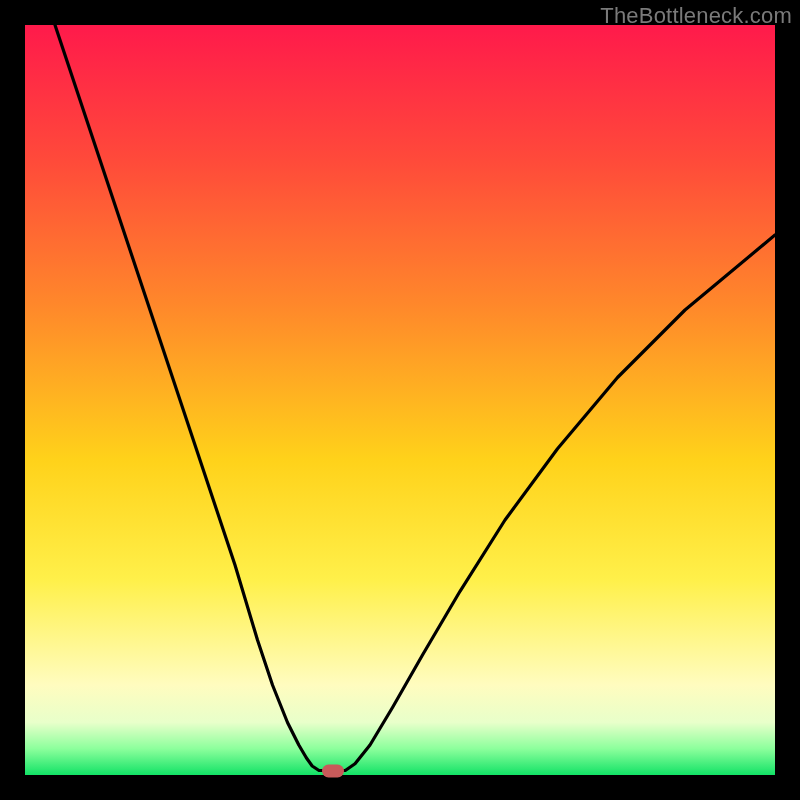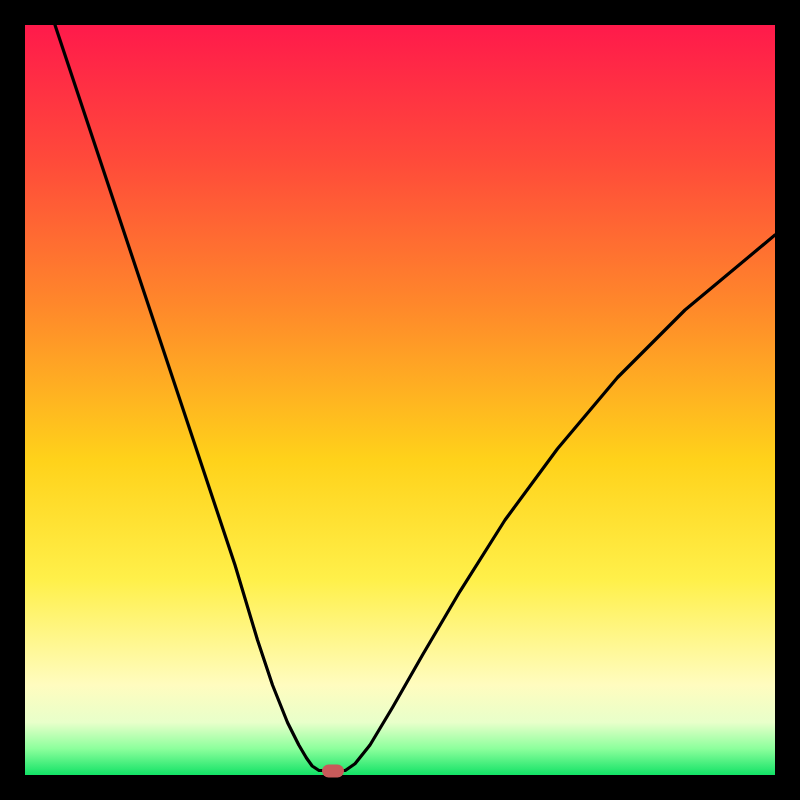--- a/index.html
+++ b/index.html
@@ -70,13 +70,14 @@
 </head>
 <body>
 
 <div class="frame">
   <div class="plot">
     <svg class="curve-svg" viewBox="0 0 750 750">
       <path class="curve-path" d="M30.0 0.0 L60.0 90.0 L90.0 180.0 L120.0 270.0 L150.0 360.0 L180.0 450.0 L210.0 540.0 L232.5 615.0 L247.5 660.0 L262.5 697.5 L273.8 720.0 L281.3 732.8 L287.2 741.0 L294.0 745.5 L320.3 745.5 L330.0 738.8 L345.0 720.0 L367.5 682.5 L397.5 630.0 L435.0 566.3 L480.0 495.0 L532.5 423.8 L592.5 352.5 L660.0 285.0 L750.0 210.0"></path>
     </svg>
     <div class="marker" style="left: 307.5px; top: 745.5px; background: rgb(200, 90, 90);"></div>
   </div>
+  <div class="watermark">TheBottleneck.com</div>
 </div>
 
 </body></html>

